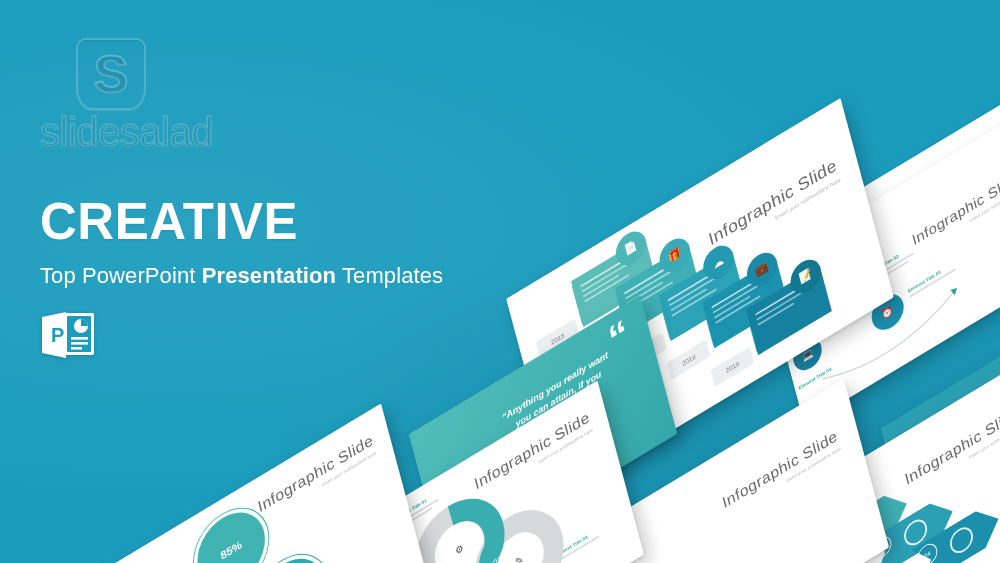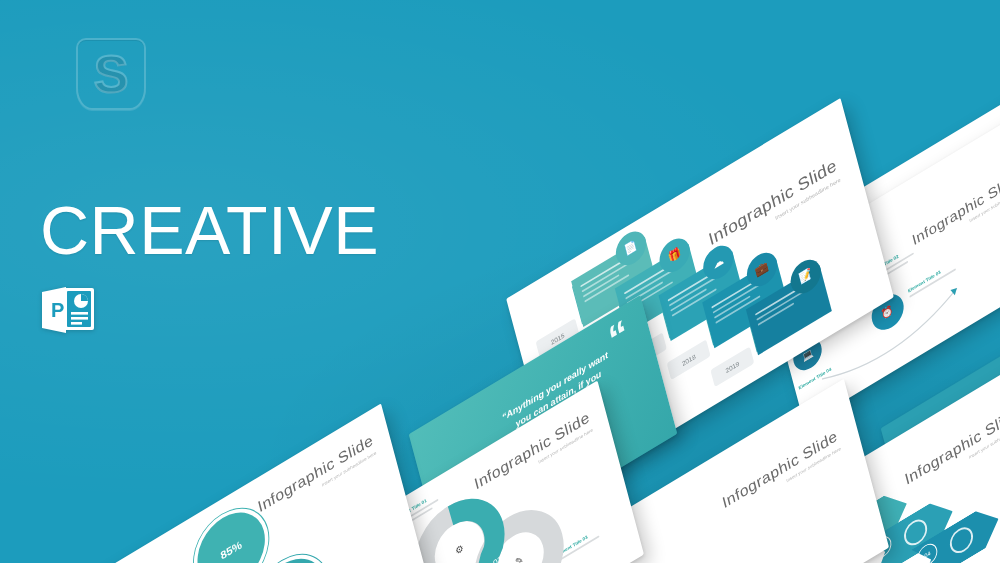--- a/index.html
+++ b/index.html
@@ -52,21 +52,21 @@
   }
 
   
   .headline { margin-top:46px; }
   .h-line1 {
     font-size:74px; line-height:.96; font-weight:300;
     letter-spacing:1px; color:#ffffff;
     text-shadow:0 1px 2px rgba(0,0,0,.10);
   }
   .h-line2 {
-    font-size:68px; line-height:.99; font-weight:400;
+    font-size:51px; line-height:.99; font-weight:700;
     letter-spacing:.5px; color:#ffffff; margin-top:4px;
     text-shadow:0 1px 2px rgba(0,0,0,.10);
   }
   .subhead {
     margin-top:16px; font-size:22px; color:#ffffff; font-weight:400;
     letter-spacing:.1px; white-space:nowrap;
   }
   .subhead b { font-weight:700; }
 
   
@@ -424,26 +424,28 @@
       </div>
 
     </div>
 
   </div>
 
   <div class="left-block">
 
     <div class="logo-wrap">
       <div class="logo-mark"></div>
+      <div class="logo-word">slidesalad</div>
     </div>
 
     <div class="headline">
       <div class="h-line2">CREATIVE</div>
     </div>
 
+    <div class="subhead"><span>Top PowerPoint </span><b>Presentation</b><span> Templates</span></div>
 
     <div class="ppt-badge">
       <svg viewBox="0 0 56 48" width="56" height="48">
 
         <rect x="24" y="2" width="30" height="42" rx="2" fill="#ffffff"></rect>
         <rect x="27" y="5" width="24" height="36" rx="1" fill="#1c9cbd"></rect>
 
         <circle cx="41" cy="15" r="7" fill="#ffffff"></circle>
         <path d="M41 15 L41 8 A7 7 0 0 1 48 15 Z" fill="#1c9cbd"></path>
 

